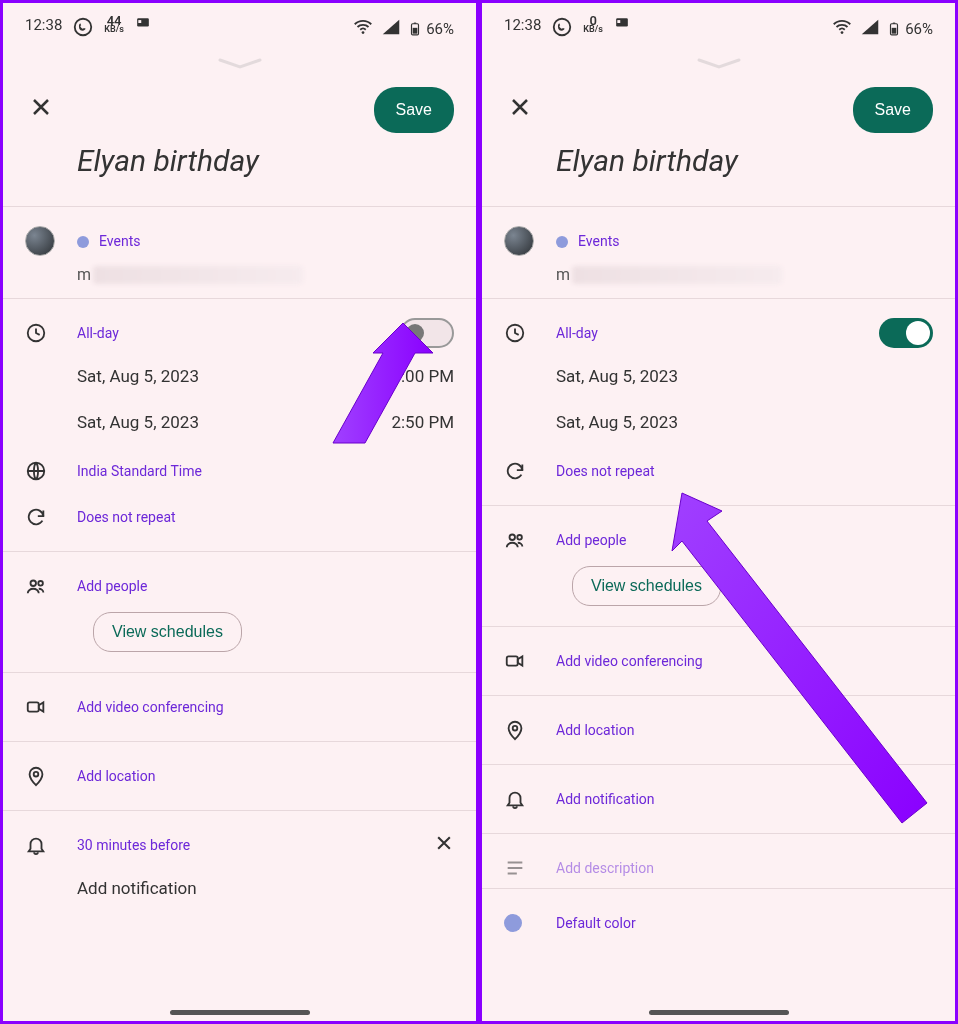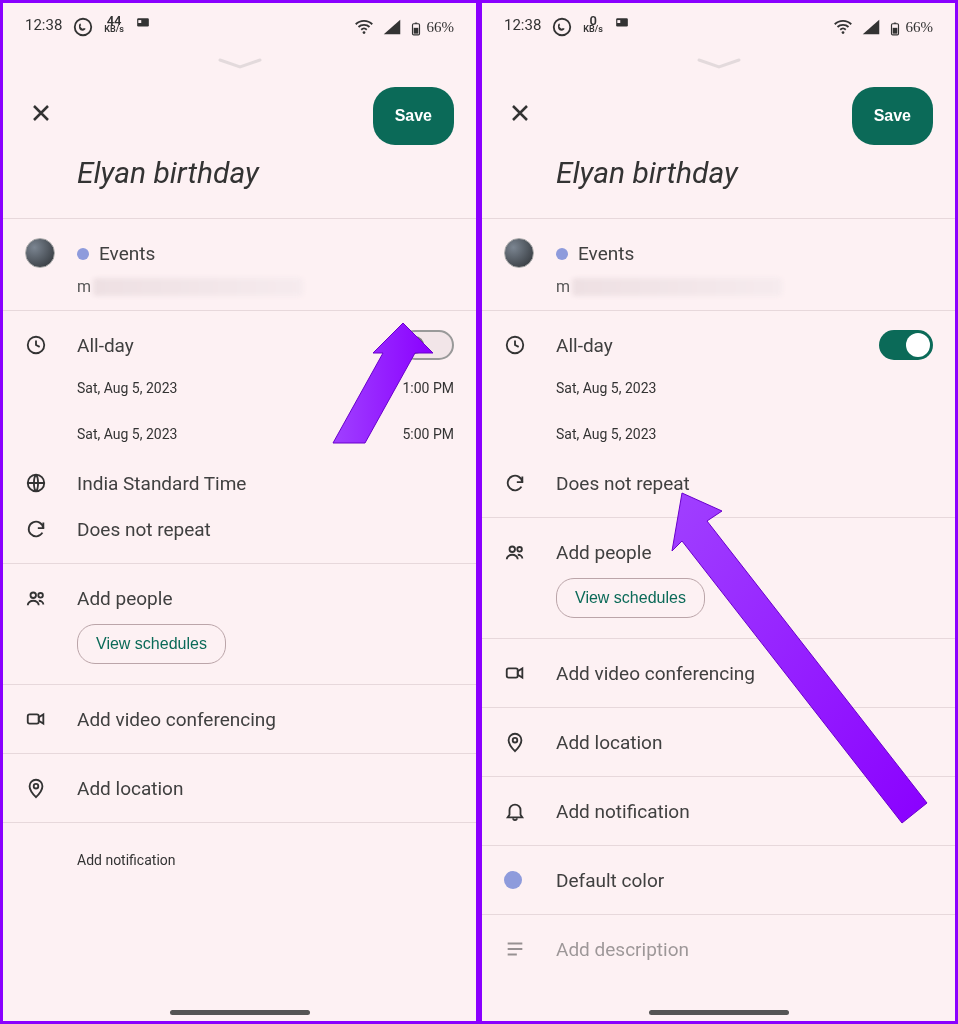--- a/index.html
+++ b/index.html
@@ -14,48 +14,48 @@
 
   
   .statusbar {
     height: 40px; display: flex; align-items: center; justify-content: space-between;
     padding: 0 22px; font-size: 15px; color: #333; margin-top: 6px;
   }
   .sb-left { display: flex; align-items: flex-start; gap: 10px; }
   .sb-right { display: flex; align-items: center; gap: 6px; }
   .kb { font-size: 9px; line-height: 9px; text-align: center; font-weight: 600;}
   .kb-top { font-size: 13px; }
-  .batt { display: flex; align-items: flex-start; gap: 4px; font-family: Liberation Serif, serif; }
+  .batt { display: flex; align-items: center; gap: 4px; }
 
   
   .pull { display:flex; justify-content:center; margin-top:8px; height:20px;}
   .pull svg { opacity:.25;}
 
   
   .topbar {
     display:flex; align-items:center; justify-content:space-between;
     padding: 10px 22px 6px 26px;
   }
   .close-x { font-size: 24px; color:#333; cursor:pointer; }
   .save-btn {
     background:#0b6a58; color:#fff; border:none; border-radius: 22px;
-    padding: 20px 22px; font-size: 16px; font-weight:700; cursor:pointer;
+    padding: 14px 22px; font-size: 16px; font-weight:400; cursor:pointer;
   }
 
   
   .title-row { padding: 4px 22px 28px 74px; font-style: italic; }
   .title { font-size: 30px; color:#333; font-weight: 400; }
 
   
   .sec { border-top: 1px solid #e7d8db; padding: 14px 22px; }
   .row { display:flex; align-items:center; min-height: 40px; }
   .row .ico { width: 52px; display:flex; justify-content:flex-start; align-items:center; color:#333; }
-  .row .label { flex:1; font-size: 19px; color:#404040; }
+  .row .label { flex:1; font-size: 14px; color:#6d28d9; }
   .sub-indent { padding-left: 52px; display:flex; align-items:center; justify-content:space-between; min-height:46px;}
-  .sub-indent .label, .sub-indent .right { font-size: 14px; color:#333;}
+  .sub-indent .label, .sub-indent .right { font-size: 17px; color:#333;}
 
   .avatar {
     width: 30px; height: 30px; border-radius: 50%;
     background: radial-gradient(circle at 30% 30%, #7b8591, #2b2f33);
     border: 1px solid #aaa;
   }
   .dot { width: 12px; height: 12px; border-radius: 50%; background:#8e9bdc; display:inline-block; margin-right:10px; vertical-align:middle;}
   .email-blur {
     width: 210px; height: 18px; background: linear-gradient(90deg, #eee0e3, #f6ebee);
     filter: blur(2px); border-radius: 4px; display:inline-block; vertical-align:middle;
@@ -64,21 +64,21 @@
   
   .toggle { position: relative; width: 54px; height: 30px; cursor:pointer; }
   .toggle.off .track { border:2px solid #999; background:#f2e5e8; border-radius:16px; width:100%; height:100%; }
   .toggle.off .knob { position:absolute; left:6px; top:6px; width:18px; height:18px; background:#777; border-radius:50%; }
   .toggle.on .track { background:#0b6a58; border-radius:16px; width:100%; height:100%; }
   .toggle.on .knob { position:absolute; right:3px; top:3px; width:24px; height:24px; background:#fff; border-radius:50%; }
 
   .view-sched {
     display:inline-block; border:1.5px solid #bba5a9; color:#0b6a58; font-weight:500;
     padding: 10px 18px; border-radius: 18px; font-size:16px; cursor:pointer;
-    margin-left:52px; margin-top:6px; margin-bottom:6px; background:transparent;
+    margin-left:68px; margin-top:6px; margin-bottom:6px; background:transparent;
   }
 
   .row-xclose { width:30px; text-align:right; color:#333; font-size:20px; cursor:pointer;}
 
   
   .arrow-wrap { position:absolute; z-index:50; pointer-events:none; }
   .arrow-svg { overflow:visible; }
 
   
   .navpill { position:absolute; bottom:6px; left:50%; transform:translateX(-50%); width:140px; height:5px; background:#555; border-radius:3px;}
@@ -184,21 +184,21 @@
             <div class="track"></div>
             <div class="knob"></div>
           </div>
     </div>
     <div class="sub-indent">
       <span class="label">Sat, Aug 5, 2023</span>
       <span class="right">1:00 PM</span>
     </div>
     <div class="sub-indent">
       <span class="label">Sat, Aug 5, 2023</span>
-      <span class="right">5:00 PM</span>
+      <span class="right">2:50 PM</span>
     </div>
     <div class="row" style="margin-top:6px">
       <div class="ico">
         <svg class="icon" viewBox="0 0 24 24">
               <circle cx="12" cy="12" r="9"></circle>
               <path d="M3 12h18M12 3c3 3 3 15 0 18M12 3c-3 3-3 15 0 18"></path>
             </svg>
       </div>
       <div class="label">India Standard Time</div>
     </div>
@@ -246,20 +246,34 @@
         <svg class="icon" viewBox="0 0 24 24">
               <path d="M12 22s7-7 7-12a7 7 0 1 0-14 0c0 5 7 12 7 12z"></path>
               <circle cx="12" cy="10" r="2.5"></circle>
             </svg>
       </div>
       <div class="label">Add location</div>
     </div>
   </div>
 
   <div class="sec">
+    <div class="row">
+      <div class="ico">
+        <svg class="icon" viewBox="0 0 24 24">
+              <path d="M6 16V11a6 6 0 1 1 12 0v5l2 3H4z"></path>
+              <path d="M10 20a2 2 0 0 0 4 0"></path>
+            </svg>
+      </div>
+      <div class="label">30 minutes before</div>
+      <div class="row-xclose">
+        <svg class="icon" viewBox="0 0 24 24" style="width:20px;height:20px;stroke-width:2.5">
+              <path d="M5 5l14 14M19 5L5 19"></path>
+            </svg>
+      </div>
+    </div>
     <div class="sub-indent">
       <span class="label">Add notification</span>
     </div>
   </div>
 
   <div class="navpill"></div>
 
   <div class="arrow-wrap" style="left:300px; top:320px;">
     <svg class="arrow-svg" width="160" height="140">
       <defs>
@@ -425,37 +439,37 @@
       <div class="ico">
         <svg class="icon" viewBox="0 0 24 24">
               <path d="M6 16V11a6 6 0 1 1 12 0v5l2 3H4z"></path>
               <path d="M10 20a2 2 0 0 0 4 0"></path>
             </svg>
       </div>
       <div class="label">Add notification</div>
     </div>
   </div>
 
-  <div class="sec">
-    <div class="row">
-      <div class="ico">
-        <span style="width:18px;height:18px;border-radius:50%;background:#8e9bdc;display:inline-block"></span>
-      </div>
-      <div class="label">Default color</div>
-    </div>
-  </div>
-
   <div class="sec" style="padding-bottom:0">
     <div class="row" style="opacity:.5">
       <div class="ico">
         <svg class="icon" viewBox="0 0 24 24">
               <path d="M4 6h16M4 12h16M4 18h10"></path>
             </svg>
       </div>
       <div class="label">Add description</div>
+    </div>
+  </div>
+
+  <div class="sec">
+    <div class="row">
+      <div class="ico">
+        <span style="width:18px;height:18px;border-radius:50%;background:#8e9bdc;display:inline-block"></span>
+      </div>
+      <div class="label">Default color</div>
     </div>
   </div>
 
   <div class="navpill"></div>
 
   <div class="arrow-wrap" style="left:180px; top:490px;">
     <svg class="arrow-svg" width="280" height="380">
       <defs>
         <linearGradient id="purp2" x1="0" y1="0" x2="1" y2="1">
           <stop offset="0%" stop-color="#a040ff"></stop>

